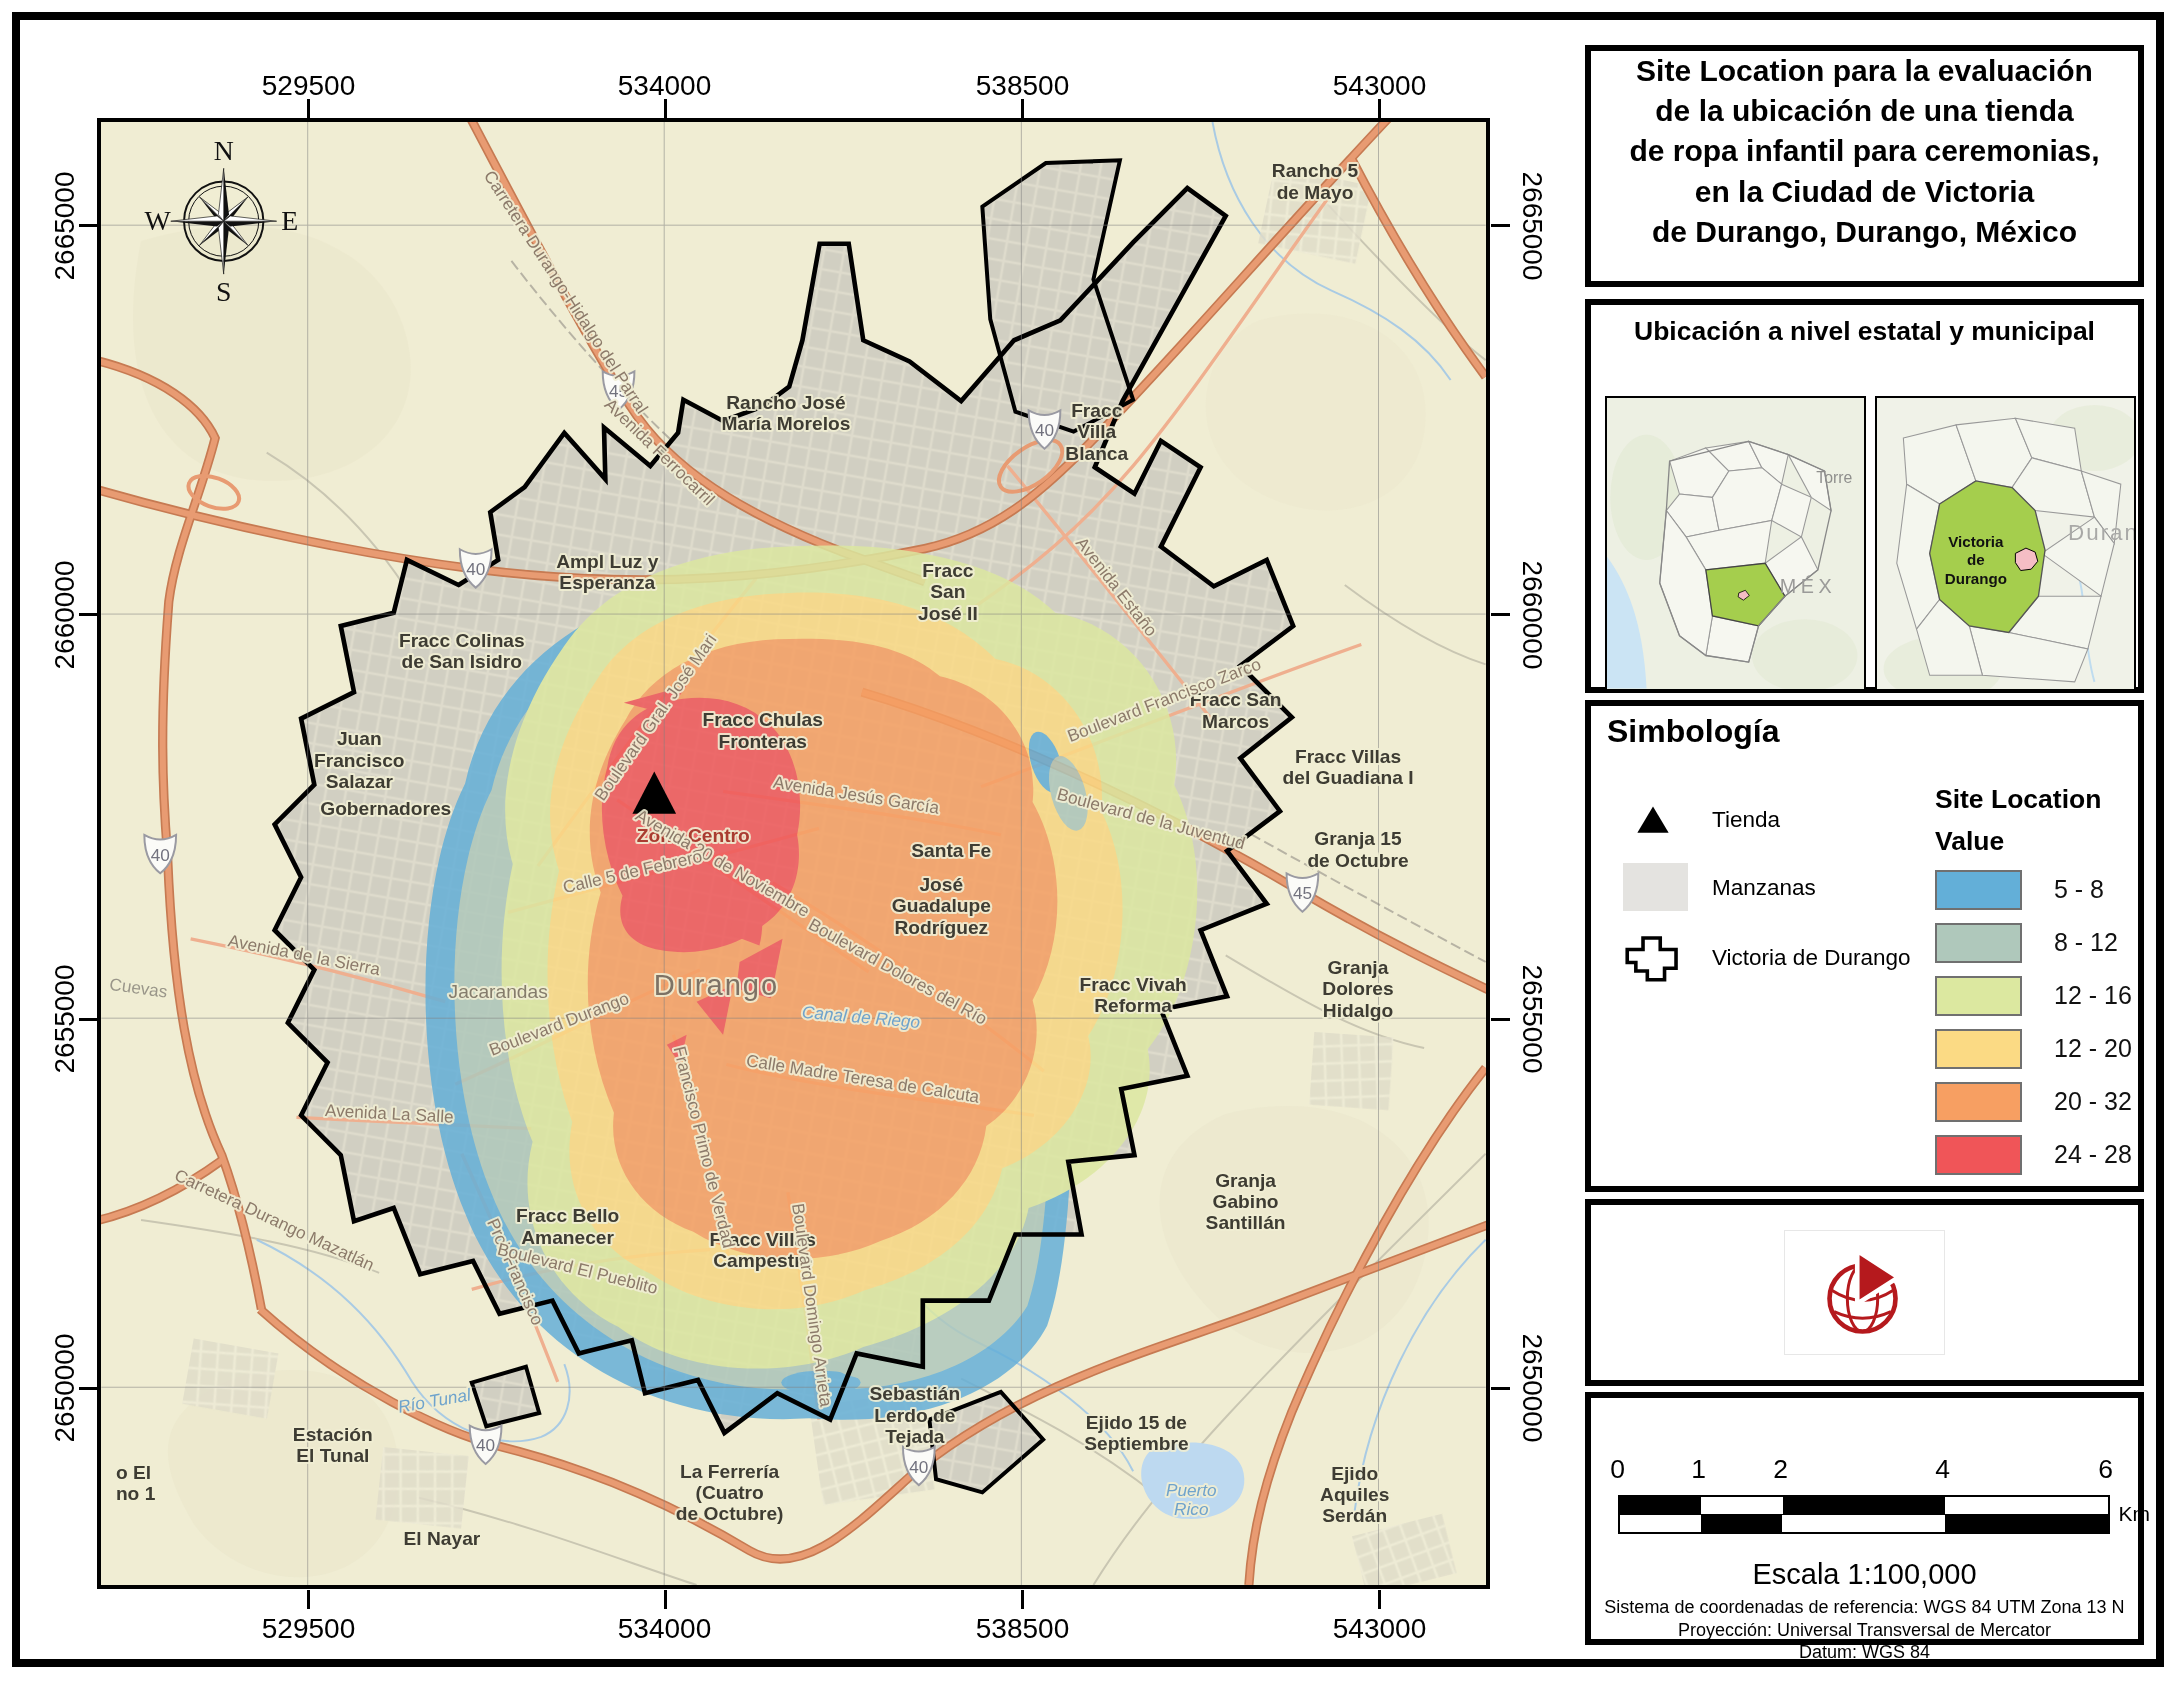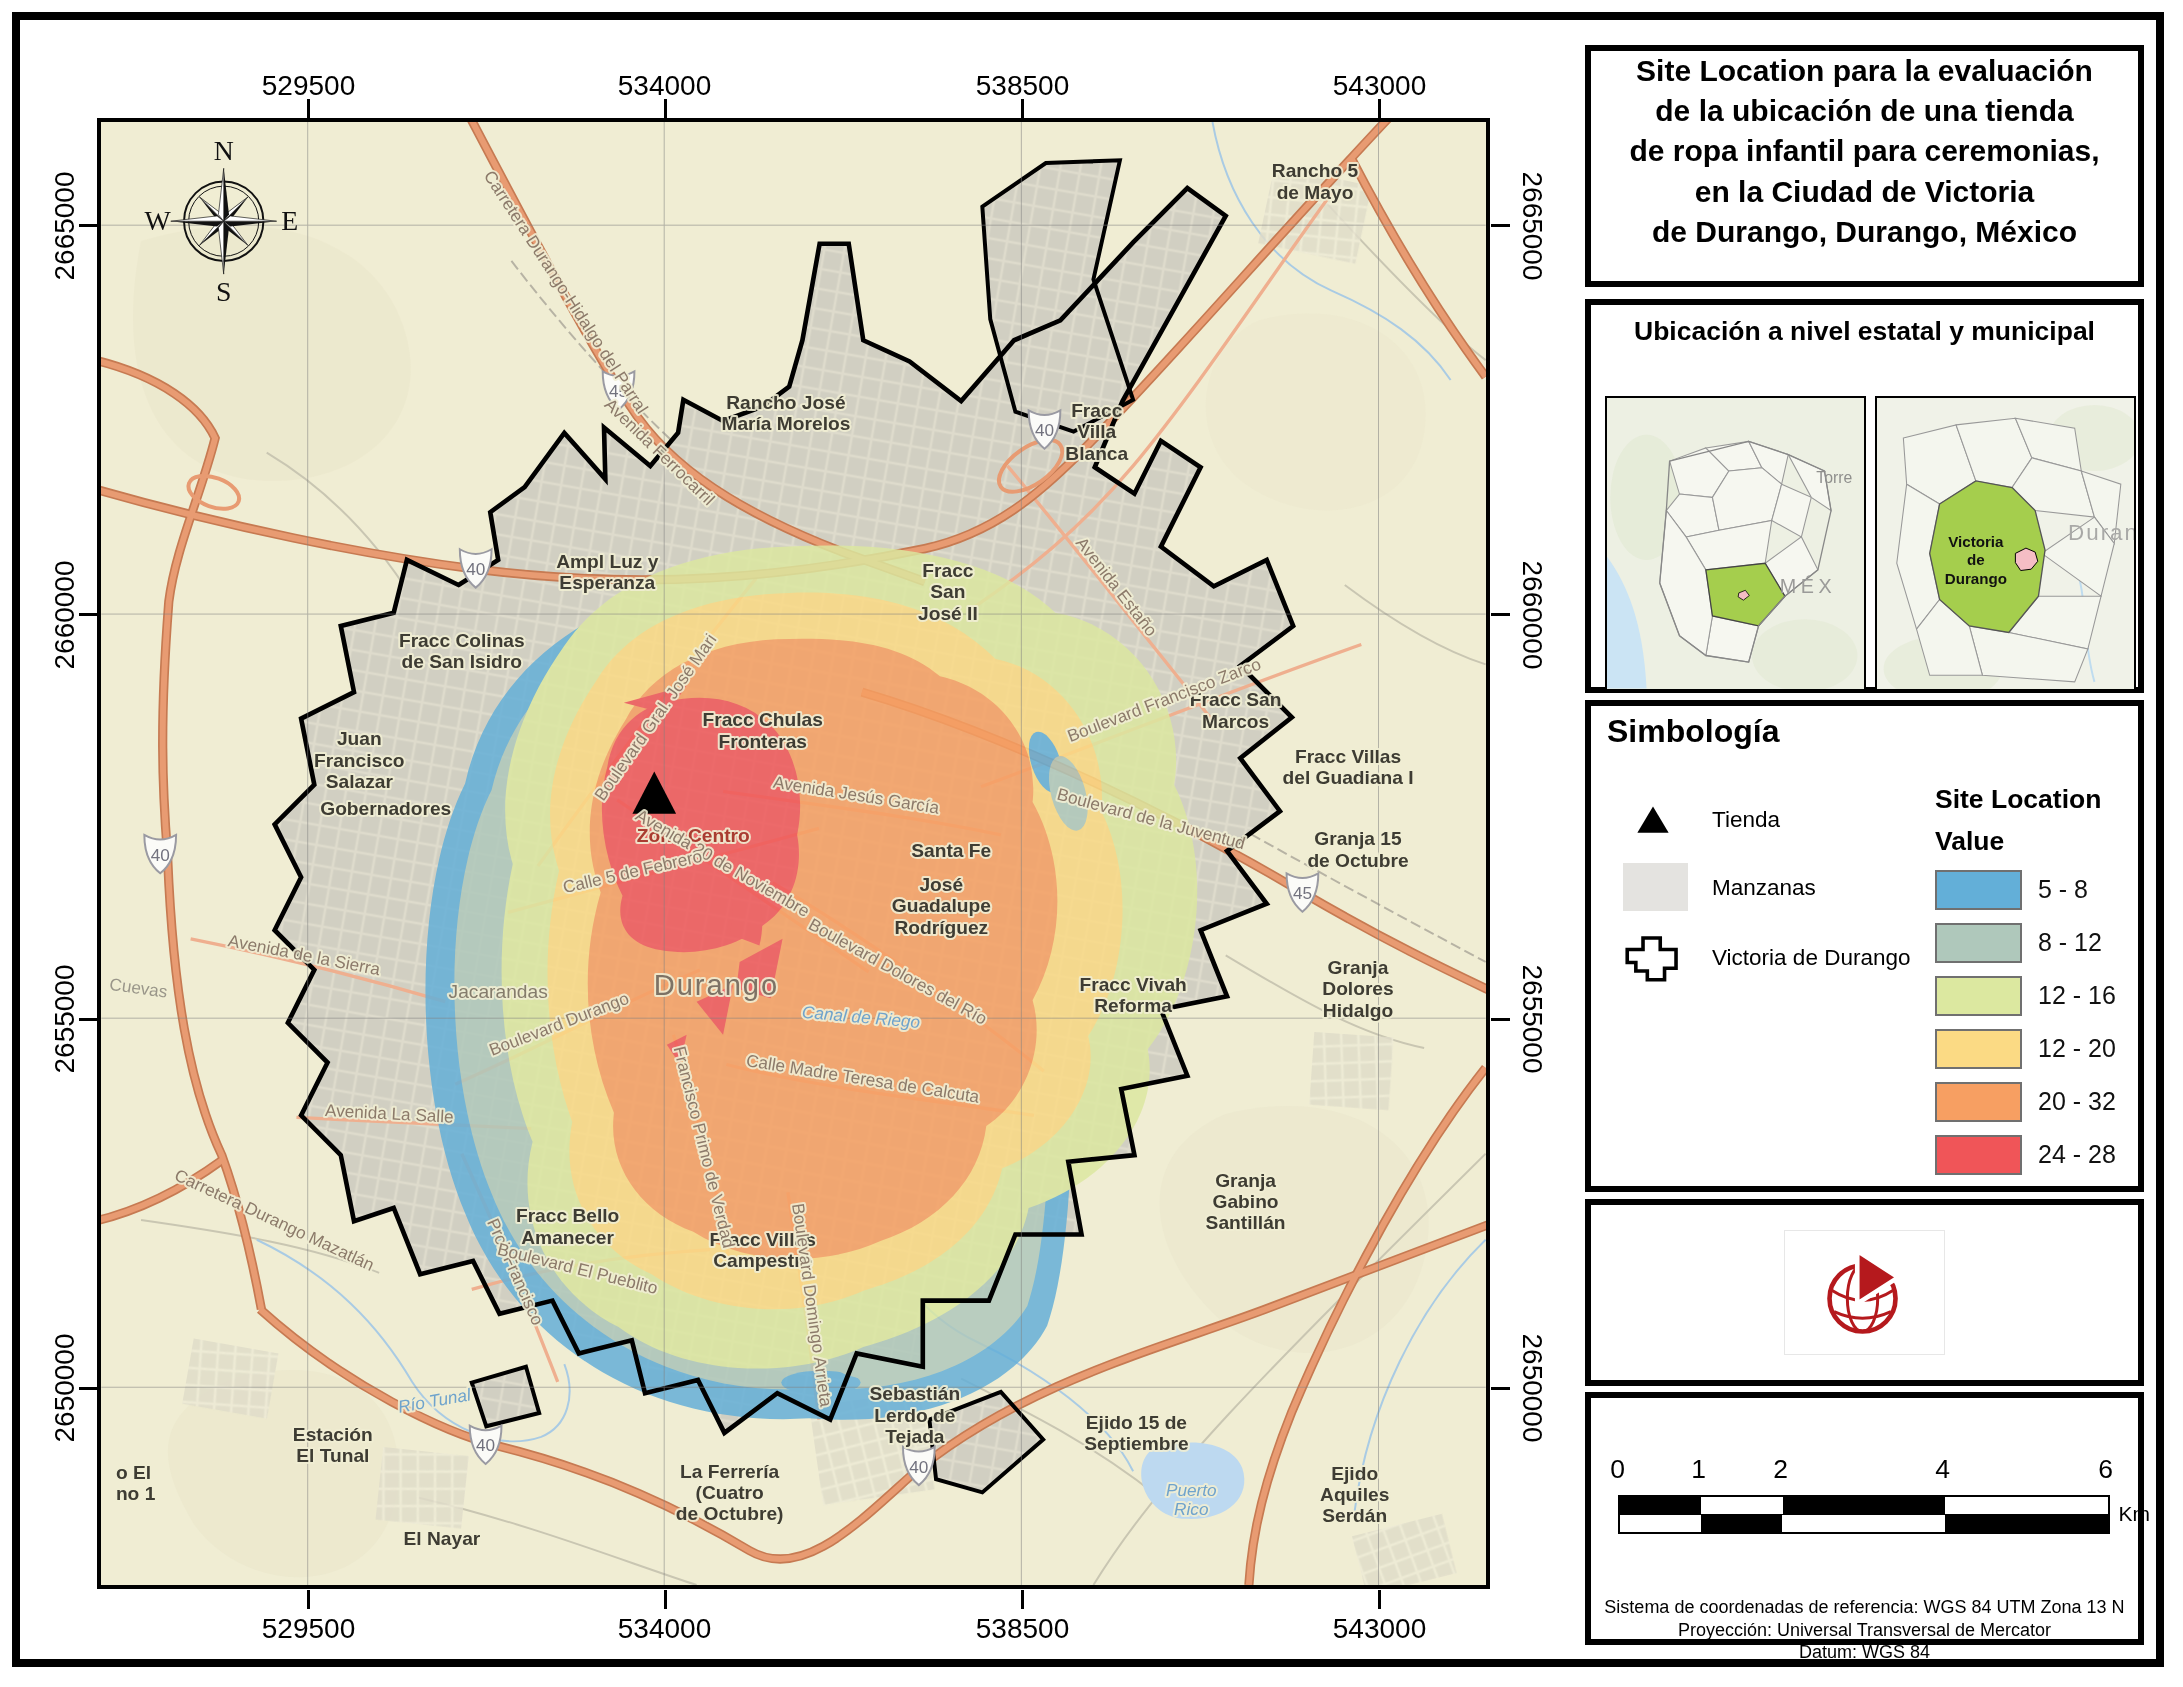--- a/index.html
+++ b/index.html
@@ -23,21 +23,21 @@
   .insets{position:absolute;left:0;top:86px;width:100%;height:302px;}
   .inset{position:absolute;border:2.6px solid #000;background:#EDF0E3;}
   #inset-state{left:14px;top:5.3px;}
   #inset-mun{left:284px;top:5.3px;}
   .simb-box{top:700px;height:492px;}
   .simb-header{position:absolute;left:16px;top:6.6px;font-size:32px;font-weight:bold;}
   .simb-item-label{position:absolute;left:121px;font-size:22.5px;}
   .raster-title{position:absolute;left:344px;top:78px;font-size:26.5px;font-weight:bold;}
   .raster-sub{position:absolute;left:344px;top:120px;font-size:26.5px;font-weight:bold;}
   #legend-classes{position:absolute;left:344px;top:157px;}
-  .legend-row{display:flex;align-items:center;height:53px;}
+  .legend-row{display:flex;align-items:center;height:53px;gap:16px;}
   .legend-chip{width:83px;height:36px;border:2.6px solid #707070;flex:0 0 auto;}
   .legend-range{margin-left:16px;font-size:25px;color:#111;}
   .logo-box{top:1199px;height:187px;display:flex;align-items:center;justify-content:center;}
   .logo-inner{display:flex;align-items:center;gap:12px;border:1.3px solid #E7E7E7;padding:12px 30px;}
   .brand{font-size:57px;font-weight:800;letter-spacing:-2.6px;line-height:1;}
   .brand .master{color:#4B4B4D;}
   .brand .gis{color:#B5191D;}
   .tagline{font-size:20px;color:#A7A7A7;letter-spacing:6px;margin-top:5.3px;}
   .escala-box{top:1392px;height:253px;}
   .escala-header{position:absolute;width:100%;top:8px;text-align:center;font-size:29px;font-weight:bold;}
@@ -489,20 +489,21 @@
           </div>
         <div id="bar-bottom" class="bar-row">
             <div class="bar-seg" style="left: 0px; width: 81px; background: rgb(255, 255, 255);"></div>
             <div class="bar-seg" style="left: 81px; width: 81px; background: rgb(0, 0, 0);"></div>
             <div class="bar-seg" style="left: 163px; width: 163px; background: rgb(255, 255, 255);"></div>
             <div class="bar-seg" style="left: 325px; width: 163px; background: rgb(0, 0, 0);"></div>
           </div>
       </div>
       <div class="scale-km">Km</div>
     </div>
+    <div class="scale-ratio">Escala 1:100,000</div>
     <div class="crs">
       <div>Sistema de coordenadas de referencia: WGS 84 UTM Zona 13 N</div>
       <div>Proyección: Universal Transversal de Mercator</div>
       <div>Datum: WGS 84</div>
     </div>
   </div>
 </div>
 
 
 </body></html>

